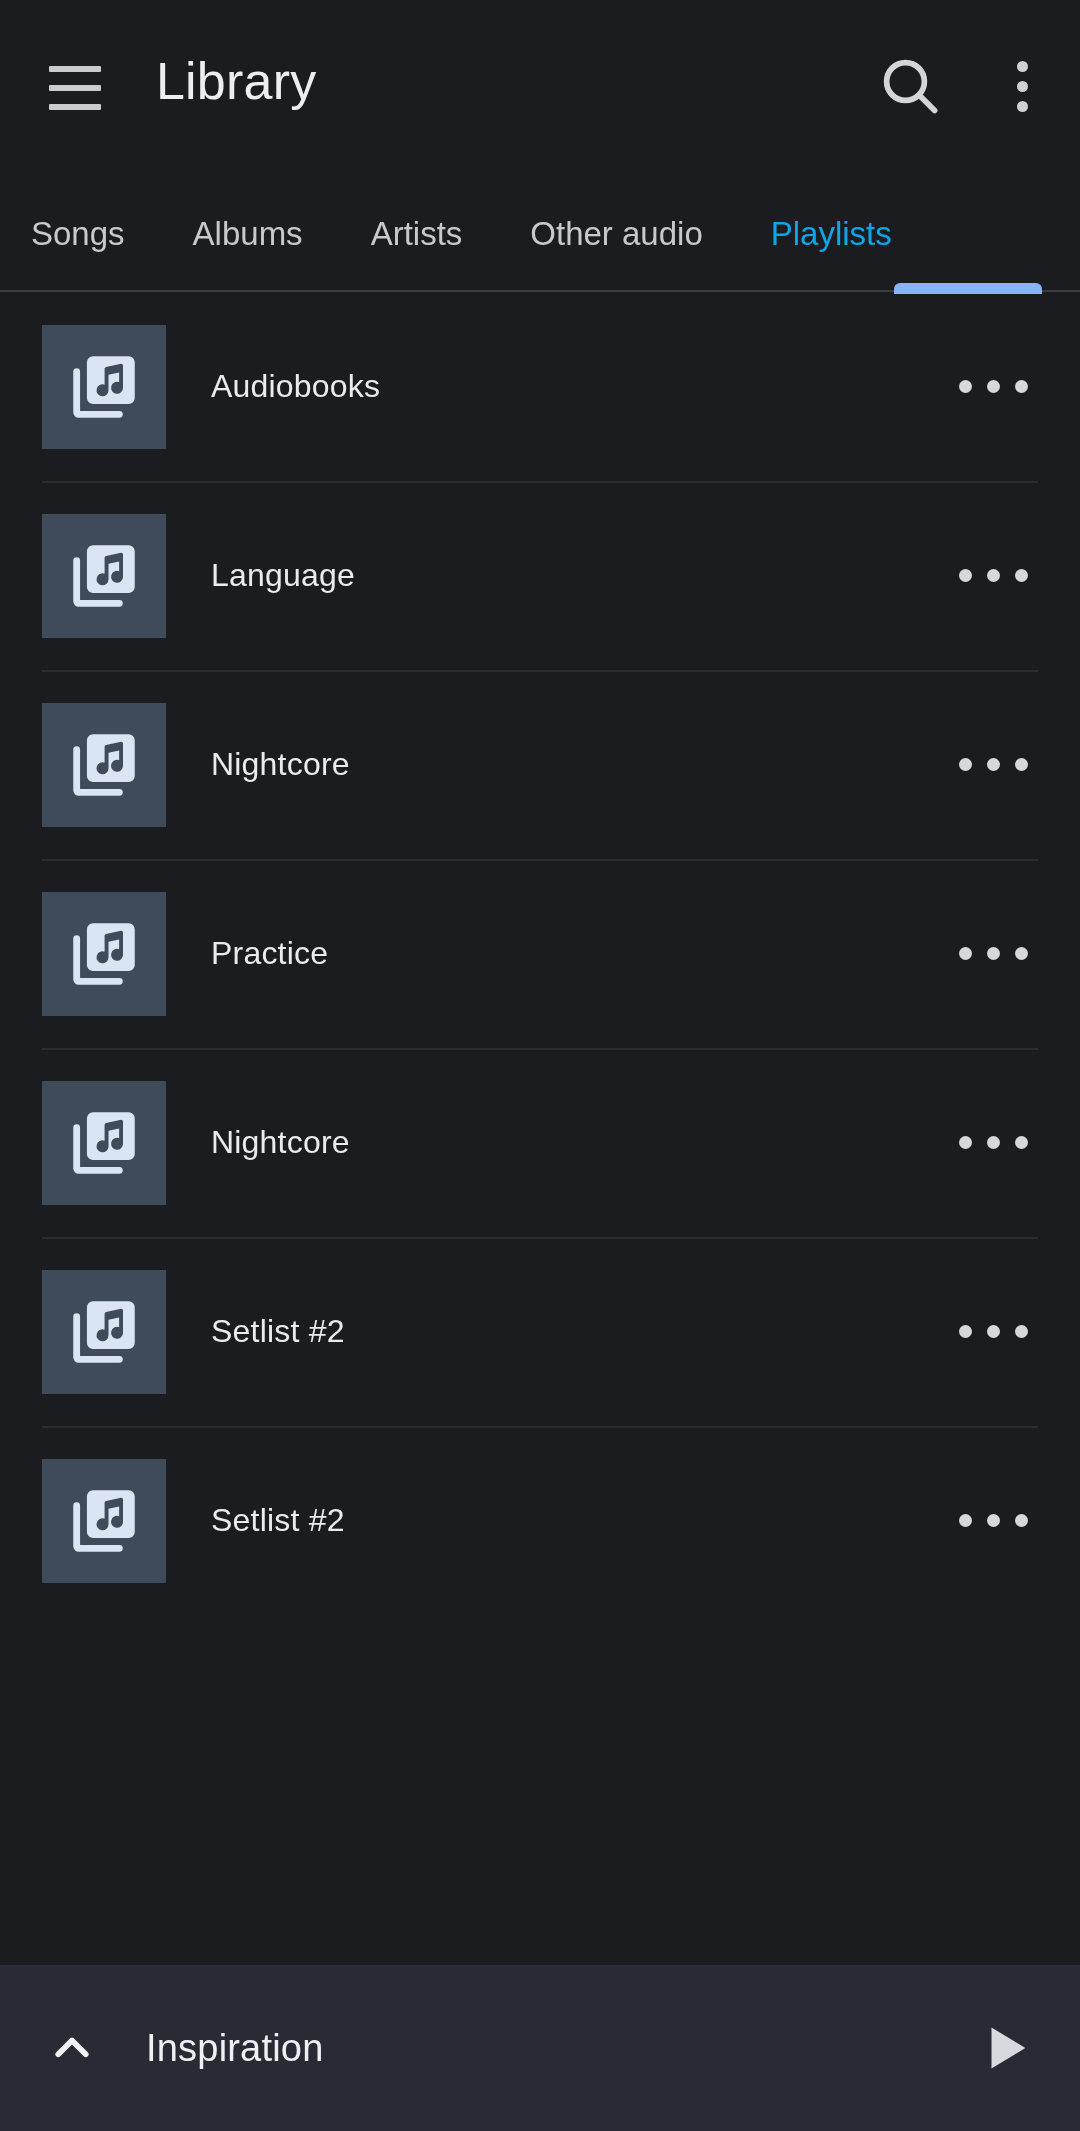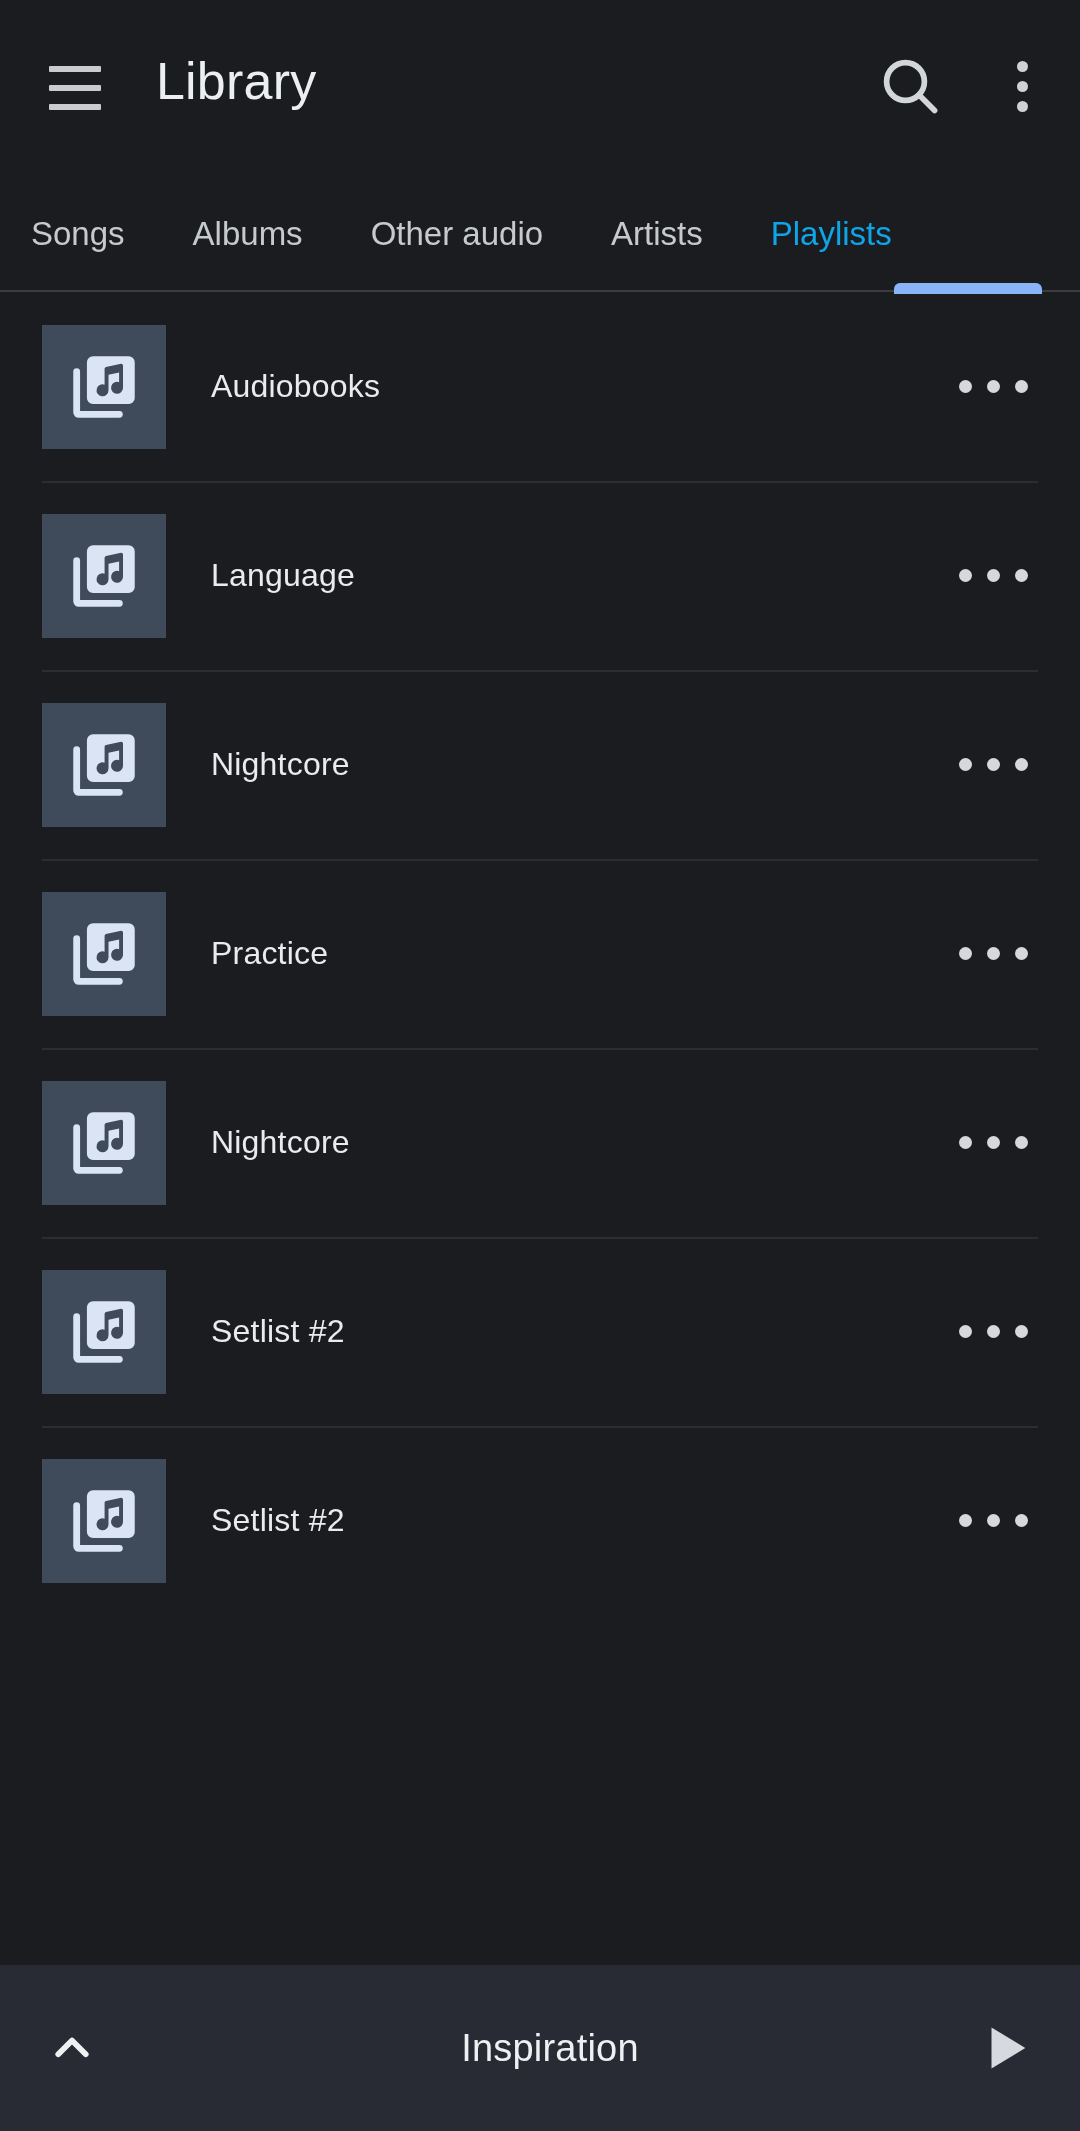--- a/index.html
+++ b/index.html
@@ -73,21 +73,21 @@
 
   
   .player {
     position:absolute; left:0; bottom:0; width:1080px; height:166px;
     background:#282b33; display:flex; align-items:center;
   }
   .player-expand { width:96px; height:96px; margin-left:24px; flex:0 0 auto;
     display:flex; align-items:center; justify-content:center; cursor:pointer; }
   .player-title {
     margin-left:26px; font-size:38px; color:#eef0f2; font-weight:500;
-    white-space:nowrap; flex:1 1 auto; letter-spacing:0.2px;text-align:center;
+    white-space:nowrap; flex:1 1 auto; letter-spacing:0.2px;
   }
   .player-play { width:104px; height:104px; margin-right:22px; flex:0 0 auto;
     display:flex; align-items:center; justify-content:center; cursor:pointer; }
 </style>
 </head>
 <body>
 
 <div id="app">
 
   <div class="appbar">
@@ -110,22 +110,22 @@
     <div class="icon-btn overflow-icon">
       <i></i>
       <i></i>
       <i></i>
     </div>
   </div>
 
   <div class="tabs">
     <div class="tab">Songs</div>
     <div class="tab">Albums</div>
+    <div class="tab">Artists</div>
     <div class="tab">Other audio</div>
-    <div class="tab">Artists</div>
     <div class="tab active">Playlists</div>
   </div>
   <div class="tabs-divider"></div>
   <div class="tab-indicator"></div>
 
   <div class="list">
 
     <div class="row">
       <div class="thumb">
         <svg width="82" height="82" viewBox="0 0 24 24" fill="#dbe4f2">

